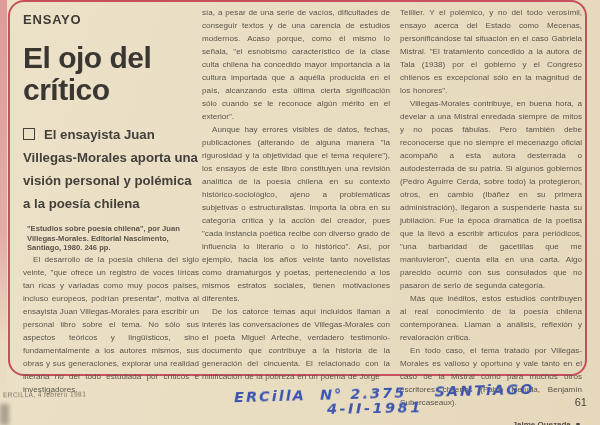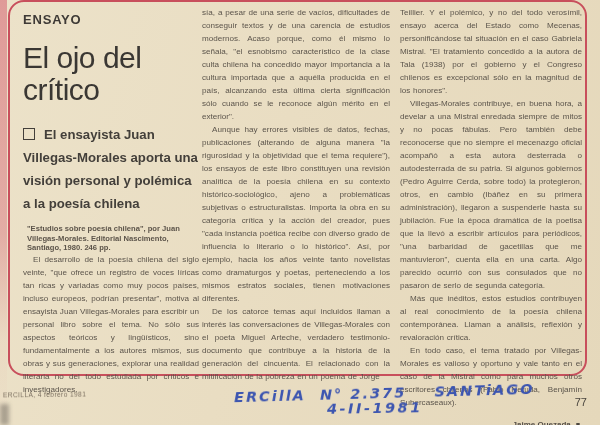--- a/index.html
+++ b/index.html
@@ -27,21 +27,21 @@
   .col{position:absolute; top:0;}
   .col-left{left:13px; width:176px;}
   .col-mid{left:192px; top:4px; width:188px;}
   .col-right{left:390px; top:4px; width:182px;}
 
   .kicker{
     margin-top:10px; font-size:13px; font-weight:bold; letter-spacing:.8px;
     color:#3e3a36; filter:blur(.25px);
   }
   .title{
-    margin:15px 0 0 0; font-size:30px; font-weight:normal; letter-spacing:-.5px;
+    margin:15px 0 0 0; font-size:30px; font-weight:bold; letter-spacing:-.5px;
     color:#3a3733; filter:blur(.3px); line-height:32px;
   }
   .standfirst{
     margin-top:17px; font-size:13.2px; font-weight:bold; line-height:23px;
     color:#433f3a; filter:blur(.3px);
   }
   .checkbox{
     display:inline-block; width:10px; height:10px; border:1.6px solid #433f3a;
     margin-right:9px; transform:translateY(1px);
   }
@@ -111,16 +111,16 @@
       <p class="body indent">Más que inéditos, estos estudios contribuyen al real conocimiento de la poesía chilena contemporánea. Llaman a análisis, reflexión y revaloración crítica.</p>
       <p class="body indent">En todo caso, el tema tratado por Villegas-Morales es valioso y oportuno y vale tanto en el caso de la Mistral como para muchos otros escritores chilenos (Pablo Neruda, Benjamín Subercaseaux).</p>
       <div class="byline">
         <span>Jaime Quezada</span><span class="sq">■</span>
       </div>
     </div>
 
   </div>
 
   <div class="footer-print">ERCILLA, 4 febrero 1981</div>
-  <div class="page-number">77</div>
+  <div class="page-number">61</div>
   <div class="hw hw1">ERCillA  N° 2.375    SANTiAGO</div>
   <div class="hw hw2">4-II-1981</div>
 </div>
 
 </body></html>

